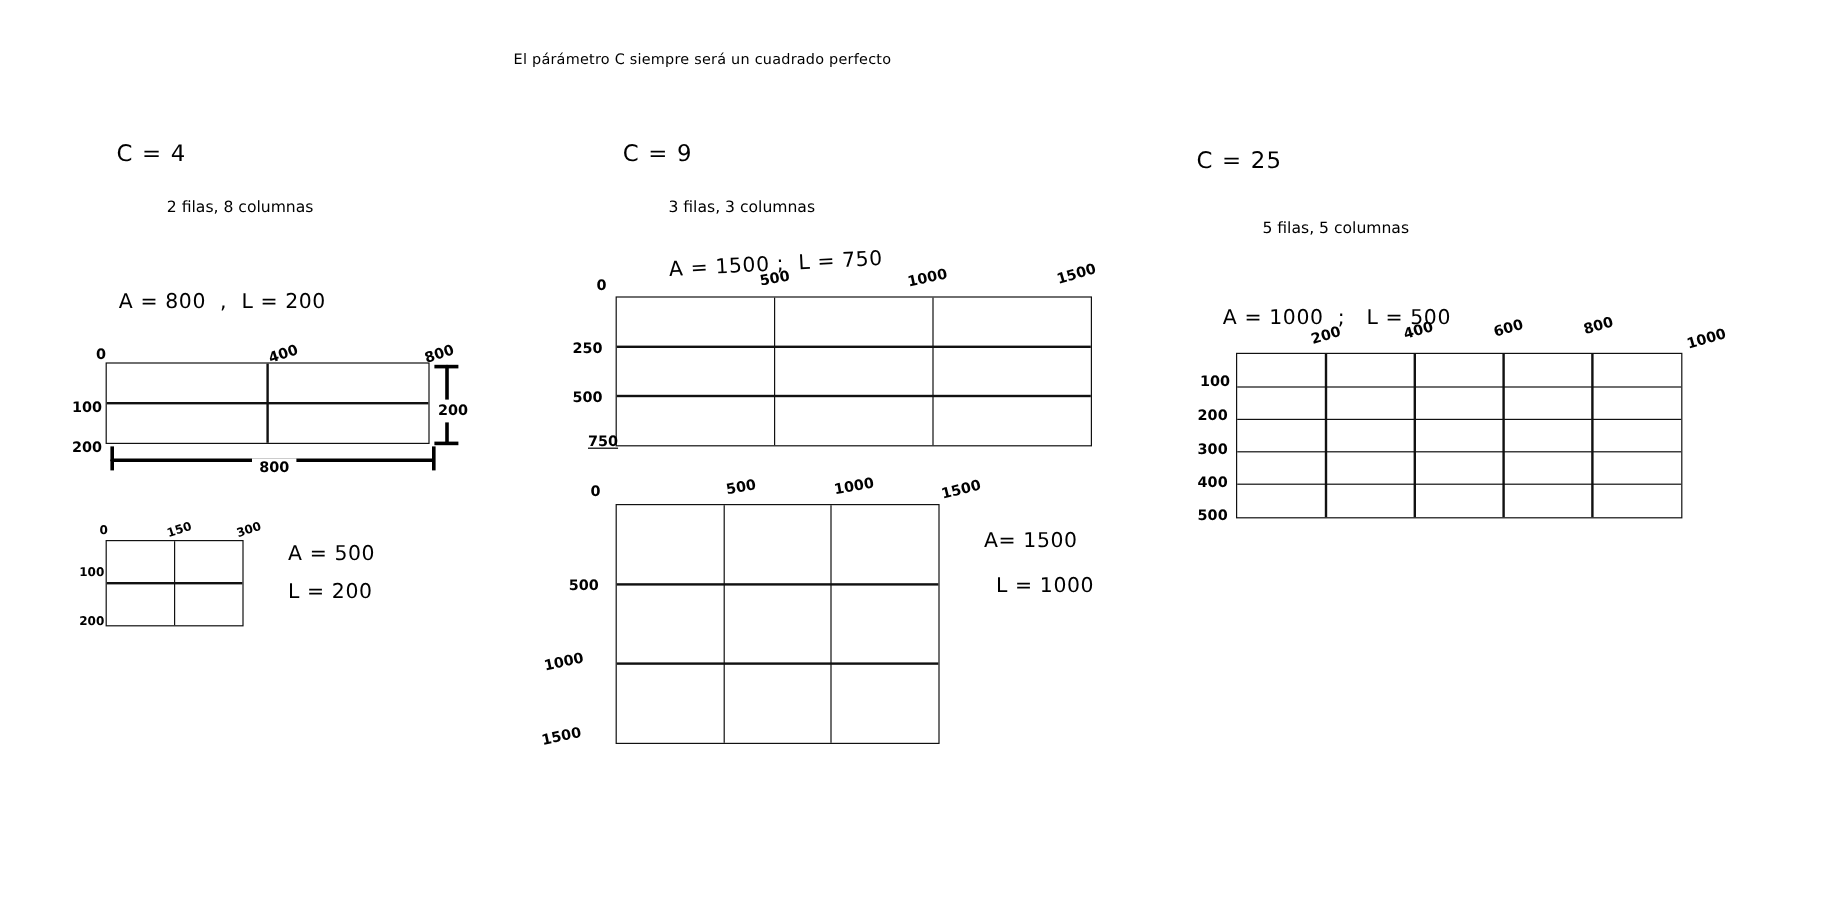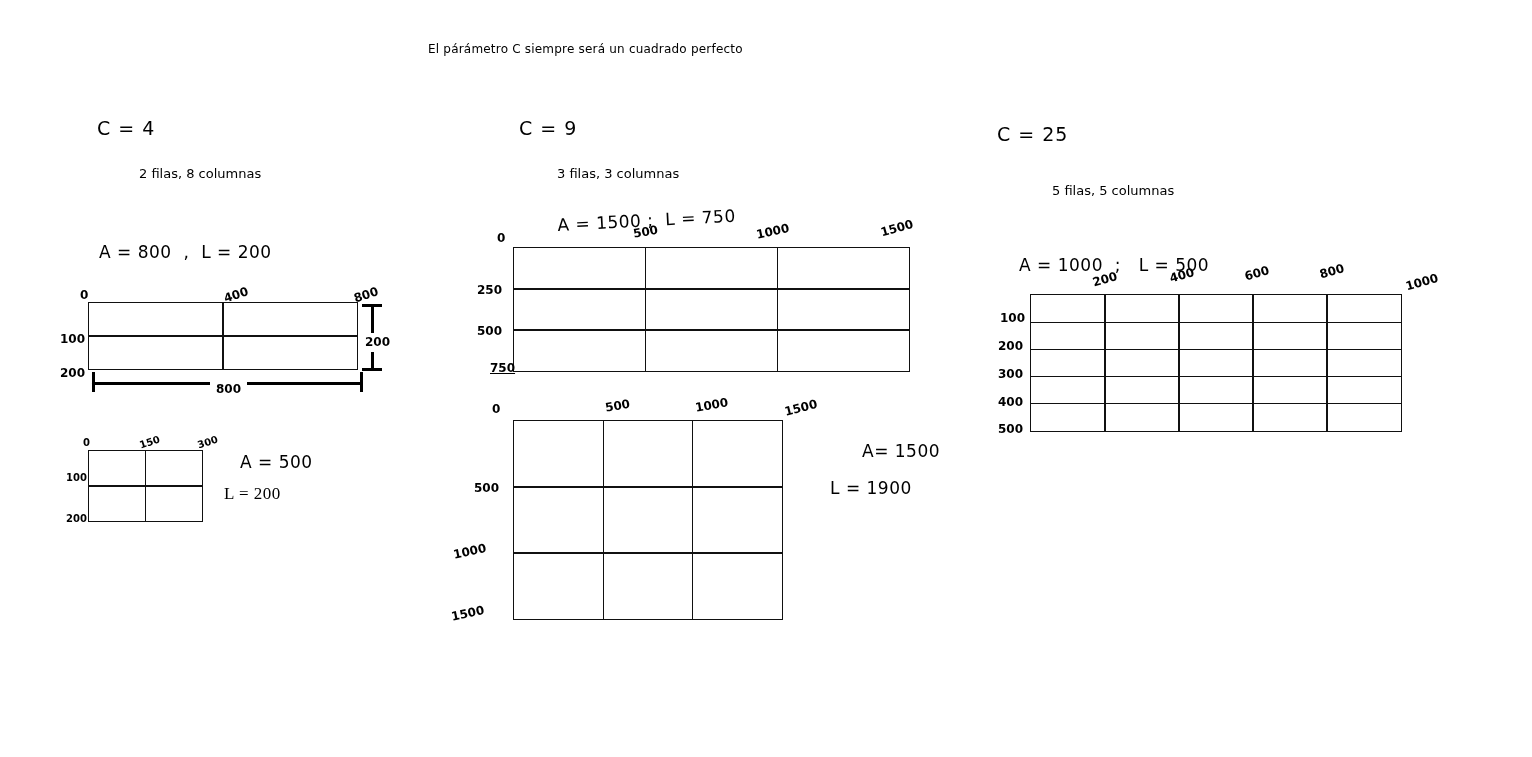--- a/index.html
+++ b/index.html
@@ -116,21 +116,21 @@
     <div class="gline-v" style="left:calc(50% - 0.65px); width:1.3px;"></div>
     <div class="gline-h" style="top:calc(50% - 0.65px); height:1.3px;"></div>
   </div>
   <div class="abs txt tick-sm" style="left:83px; top:437px;">0</div>
   <div class="abs txt tick-sm rot" style="left:138px; top:440px; transform:rotate(-18deg);">150</div>
   <div class="abs txt tick-sm rot" style="left:196px; top:440px; transform:rotate(-18deg);">300</div>
   <div class="abs txt tick-sm" style="left:66px; top:472px;">100</div>
   <div class="abs txt tick-sm" style="left:66px; top:513px;">200</div>
 
   <div class="abs txt al-label" style="left:240px; top:452px;">A = 500</div>
-  <div class="abs txt al-label" style="left:224px; top:483px;font-family:Liberation Serif, serif;">L = 200</div>
+  <div class="abs txt al-label" style="left:240px; top:483px;">L = 200</div>
 
   <div class="abs txt c-label" style="left:519px; top:117px;">C = 9</div>
   <div class="abs txt sub-label" style="left:557px; top:166px;">3 filas, 3 columnas</div>
   <div class="abs txt al-label rot" style="left:557px; top:215px; transform:rotate(-3deg);">A = 1500 ;  L = 750</div>
 
   <div class="grid" style="left:513px; top:247px; width:397px; height:125px;">
     <div class="gline-v" style="left:calc(33.333% - 0.8px);"></div>
     <div class="gline-v" style="left:calc(66.666% - 0.8px);"></div>
     <div class="gline-h" style="top:calc(33.333% - 0.8px);"></div>
     <div class="gline-h" style="top:calc(66.666% - 0.8px);"></div>
@@ -150,22 +150,22 @@
     <div class="gline-h" style="top:calc(66.666% - 0.65px); height:1.3px;"></div>
   </div>
   <div class="abs txt tick" style="left:492px; top:402px;">0</div>
   <div class="abs txt tick rot" style="left:604px; top:401px; transform:rotate(-10deg);">500</div>
   <div class="abs txt tick rot" style="left:694px; top:401px; transform:rotate(-10deg);">1000</div>
   <div class="abs txt tick rot" style="left:783px; top:405px; transform:rotate(-14deg);">1500</div>
   <div class="abs txt tick" style="left:474px; top:481px;">500</div>
   <div class="abs txt tick rot" style="left:452px; top:548px; transform:rotate(-12deg);">1000</div>
   <div class="abs txt tick rot" style="left:450px; top:610px; transform:rotate(-12deg);">1500</div>
 
-  <div class="abs txt al-label" style="left:862px; top:441px;text-align:center;">A= 1500</div>
-  <div class="abs txt al-label" style="left:830px; top:478px;">L = 1900</div>
+  <div class="abs txt al-label" style="left:820px; top:441px;text-align:center;">A= 1500</div>
+  <div class="abs txt al-label" style="left:830px; top:478px;">L = 1000</div>
 
   <div class="abs txt c-label" style="left:997px; top:123px;">C = 25</div>
   <div class="abs txt sub-label" style="left:1052px; top:183px;">5 filas, 5 columnas</div>
   <div class="abs txt al-label" style="left:1019px; top:255px;">A = 1000  ;   L = 500</div>
 
   <div class="grid" style="left:1030px; top:294px; width:372px; height:138px; border-width:1.3px;">
     <div class="gline-v" style="left:calc(20% - 0.65px); width:1.3px;"></div>
     <div class="gline-v" style="left:calc(40% - 0.65px); width:1.3px;"></div>
     <div class="gline-v" style="left:calc(60% - 0.65px); width:1.3px;"></div>
     <div class="gline-v" style="left:calc(80% - 0.65px); width:1.3px;"></div>

